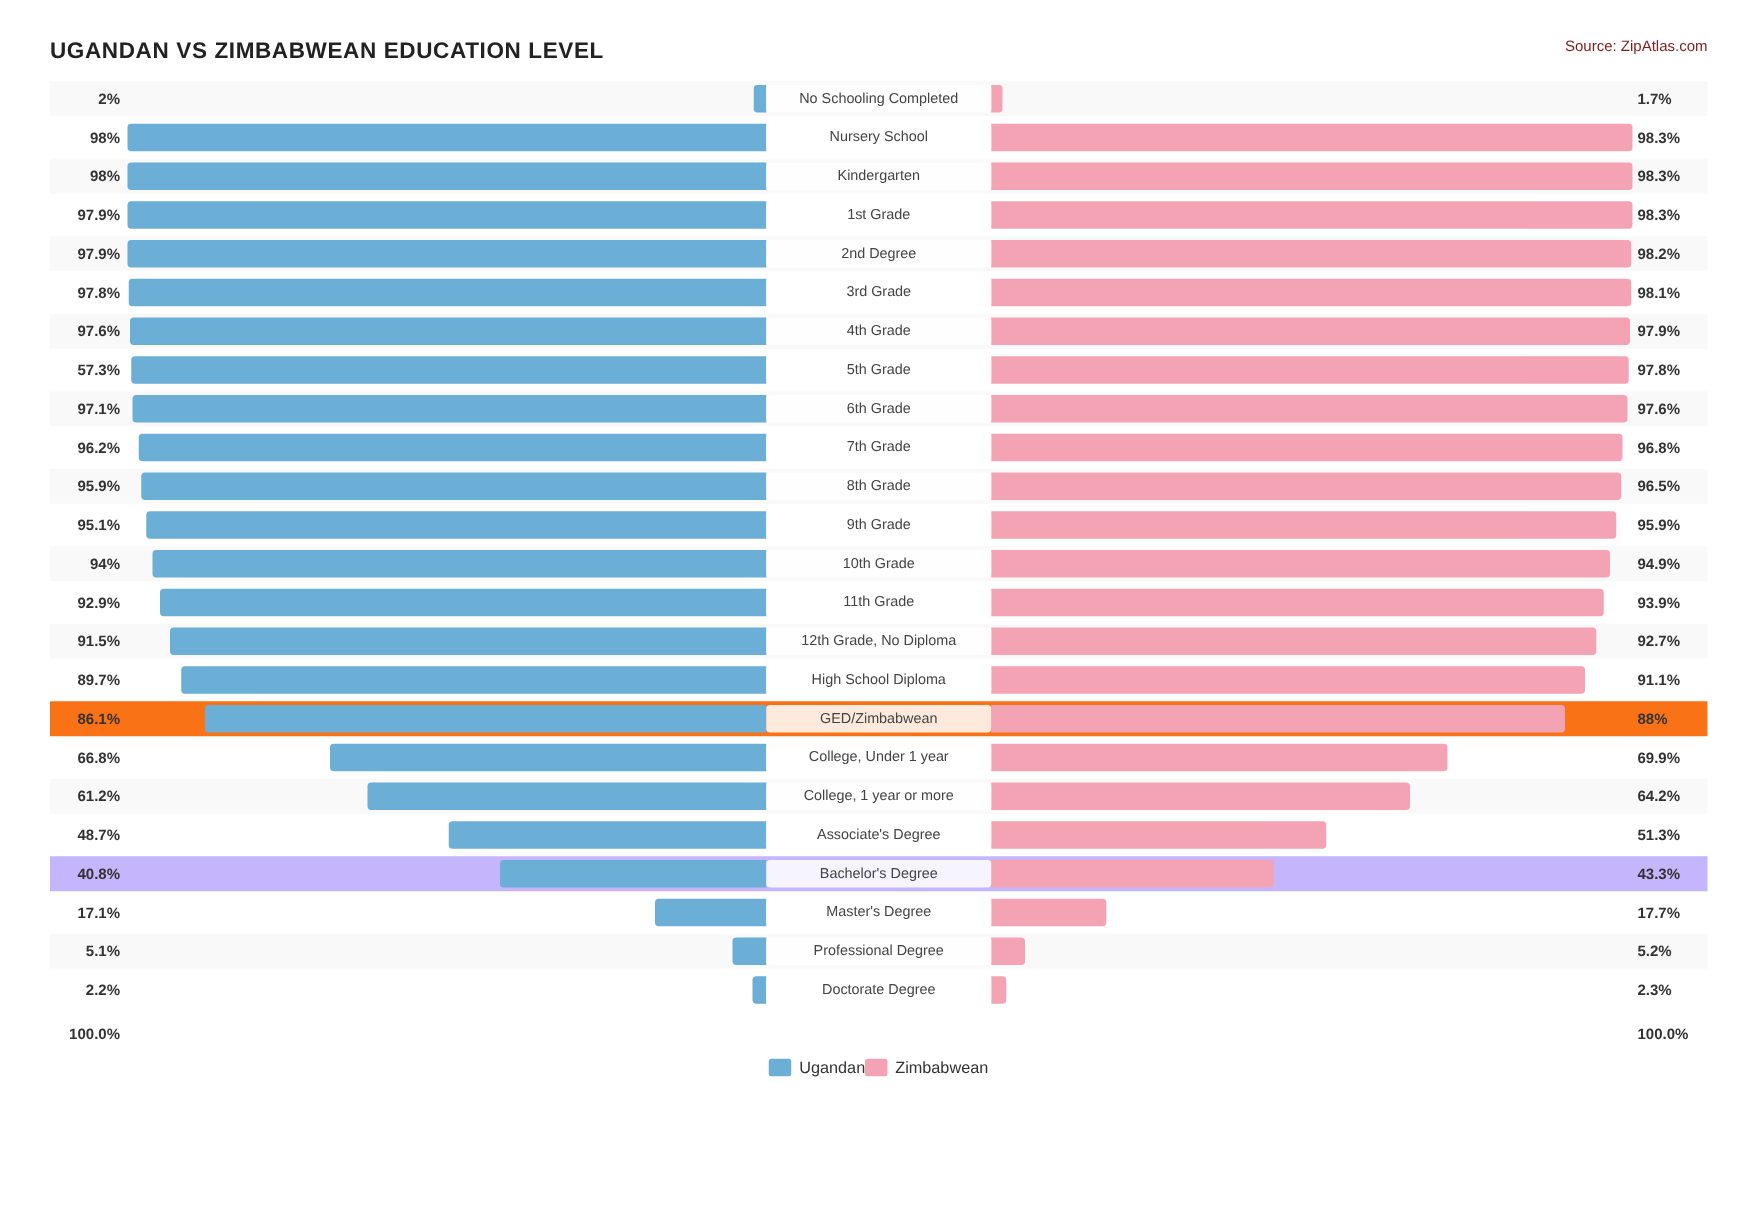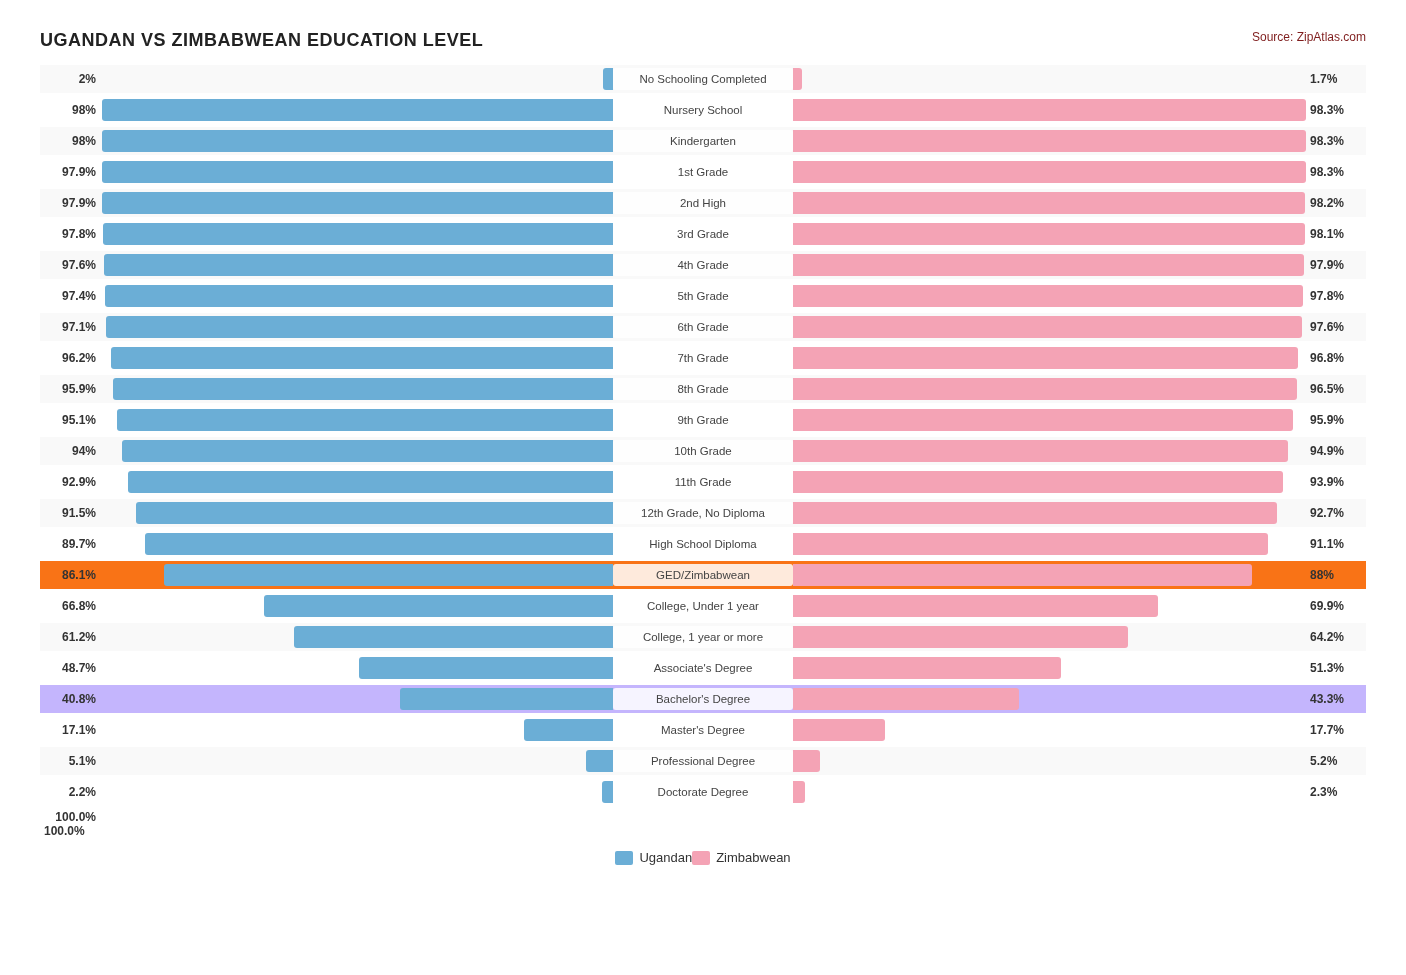--- a/index.html
+++ b/index.html
@@ -115,22 +115,21 @@
       font-size: 13px;
       color: #333;
     }
     .legend-swatch {
       width: 18px;
       height: 14px;
       border-radius: 2px;
     }
     .footer-row {
       display: flex;
-      margin-top: 4px;
-      flex-direction: column;
+      margin-top: 14px;
     }
     .footer-left {
       width: 60px;
       text-align: right;
       font-size: 12px;
       color: #333;
       font-weight: 600;
       flex-shrink: 0;
       padding-right: 4px;
     }
@@ -206,21 +205,21 @@
     <div class="right-bar-container">
       <div class="right-bar" style="width:100%; background:#f4a3b5;"></div>
     </div>
     <div class="right-val">98.3%</div>
   </div>
       <div class="bar-row" style="background: rgb(249, 249, 249);">
     <div class="left-val">97.9%</div>
     <div class="left-bar-container">
       <div class="left-bar" style="width:99.59308240081384%; background:#6baed6;"></div>
     </div>
-    <div class="center-label">2nd High</div>
+    <div class="center-label">2nd Degree</div>
     <div class="right-bar-container">
       <div class="right-bar" style="width:99.89827060020346%; background:#f4a3b5;"></div>
     </div>
     <div class="right-val">98.2%</div>
   </div>
       <div class="bar-row">
     <div class="left-val">97.8%</div>
     <div class="left-bar-container">
       <div class="left-bar" style="width:99.49135300101729%; background:#6baed6;"></div>
     </div>
@@ -235,21 +234,21 @@
     <div class="left-bar-container">
       <div class="left-bar" style="width:99.28789420142421%; background:#6baed6;"></div>
     </div>
     <div class="center-label">4th Grade</div>
     <div class="right-bar-container">
       <div class="right-bar" style="width:99.59308240081384%; background:#f4a3b5;"></div>
     </div>
     <div class="right-val">97.9%</div>
   </div>
       <div class="bar-row">
-    <div class="left-val">97.4%</div>
+    <div class="left-val">57.3%</div>
     <div class="left-bar-container">
       <div class="left-bar" style="width:99.08443540183114%; background:#6baed6;"></div>
     </div>
     <div class="center-label">5th Grade</div>
     <div class="right-bar-container">
       <div class="right-bar" style="width:99.49135300101729%; background:#f4a3b5;"></div>
     </div>
     <div class="right-val">97.8%</div>
   </div>
       <div class="bar-row" style="background: rgb(249, 249, 249);">

